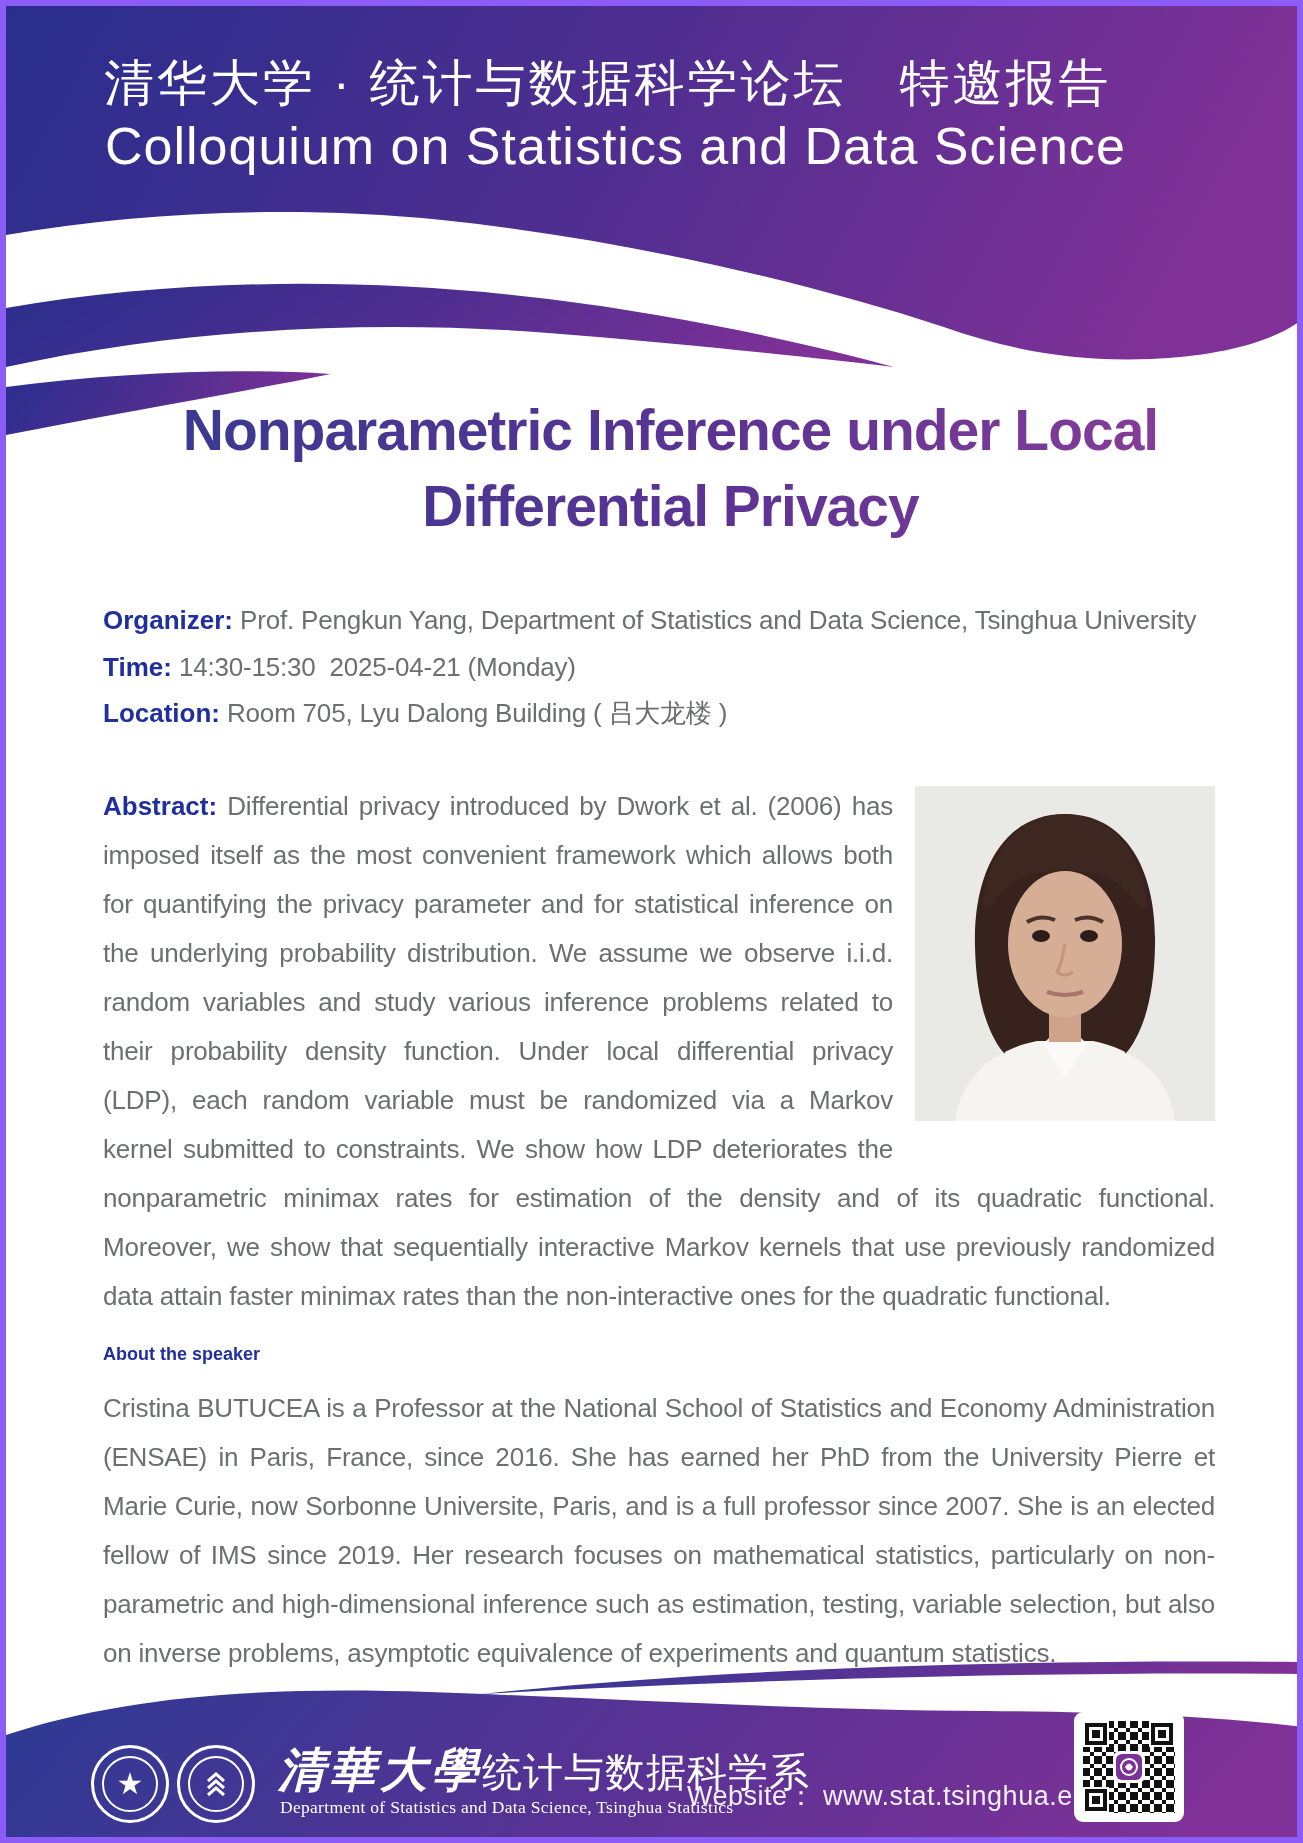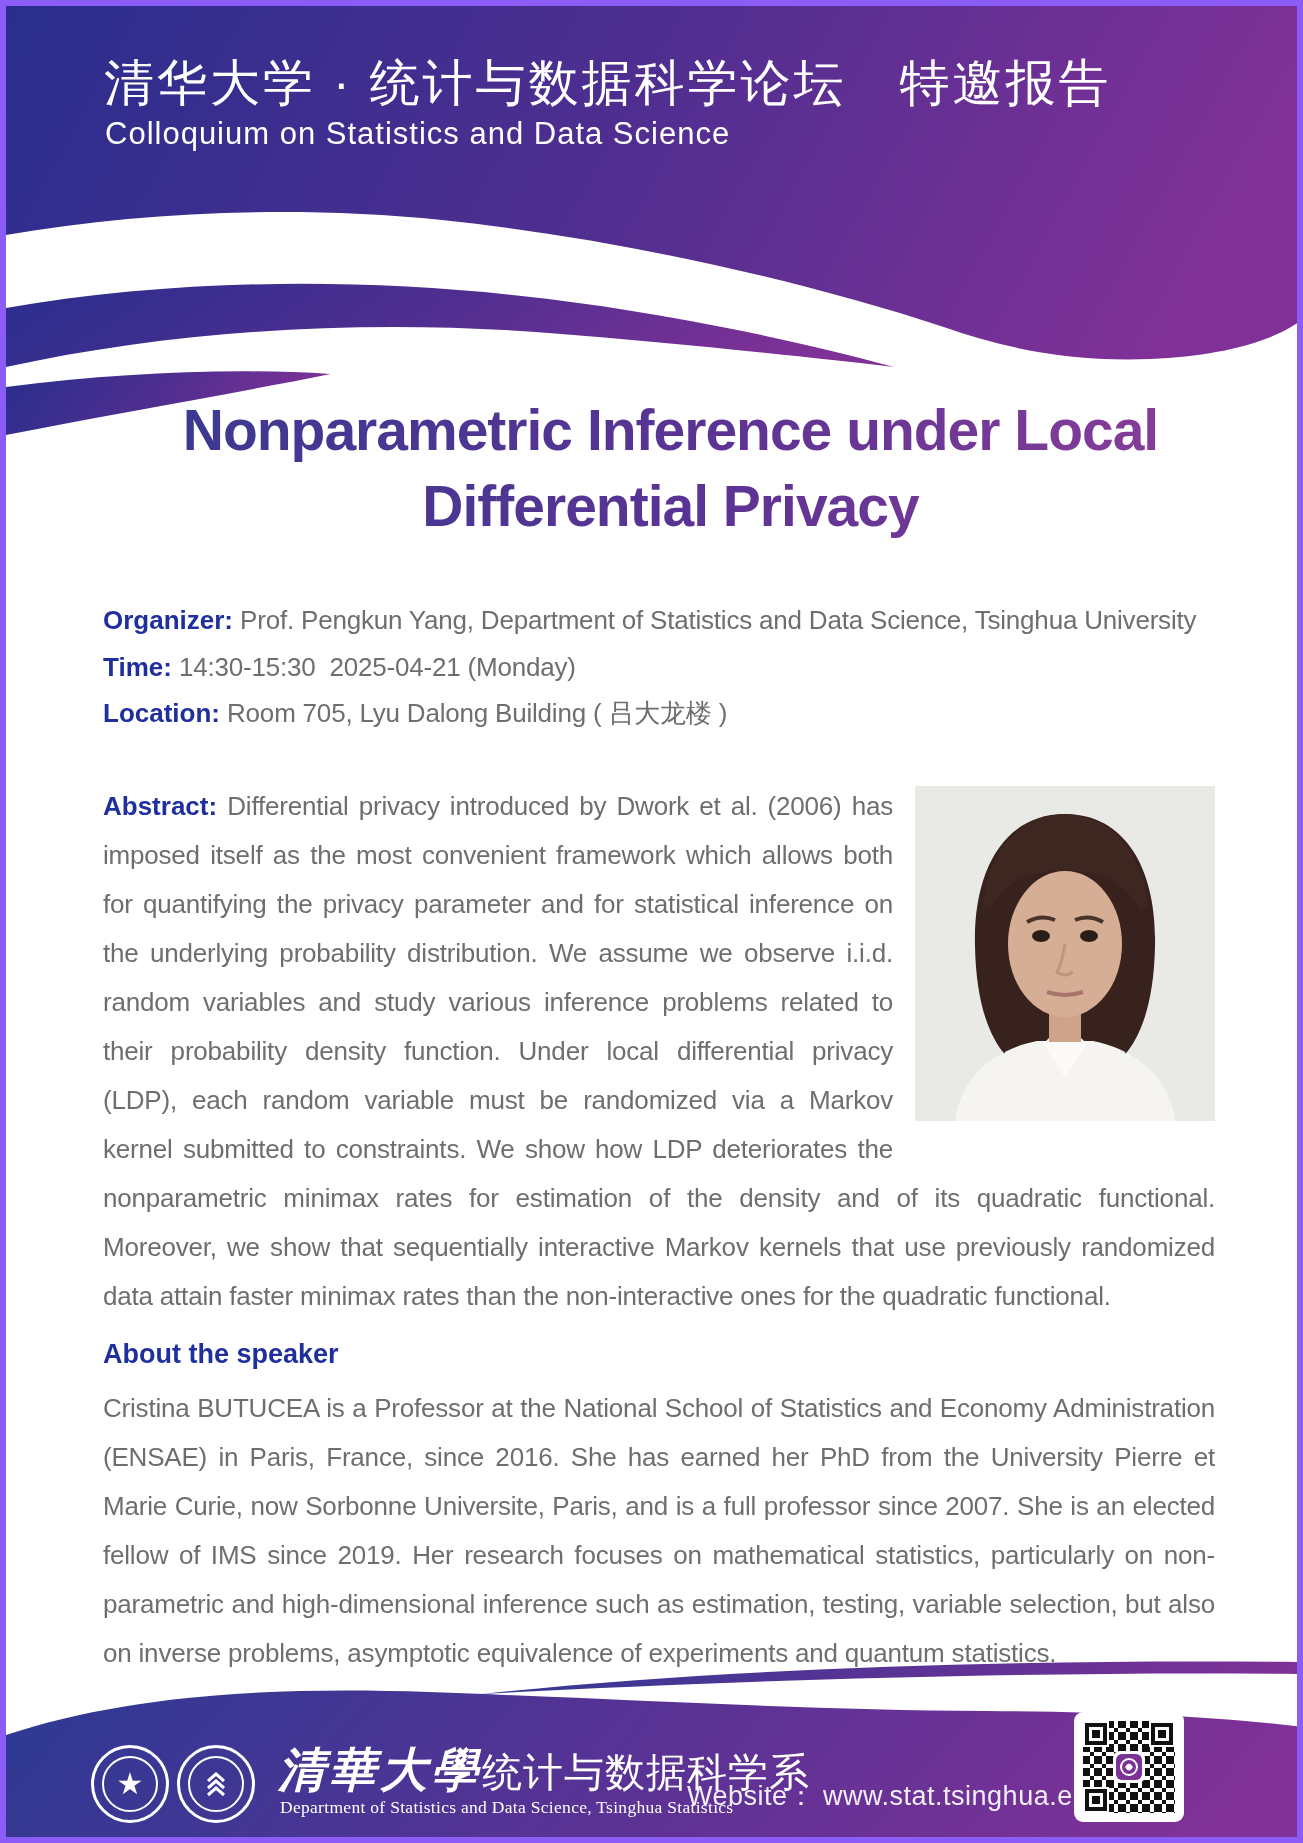--- a/index.html
+++ b/index.html
@@ -3,21 +3,21 @@
 <meta charset="utf-8">
 <style>
   html,body{margin:0;padding:0;background:#c8c8c8;font-family:"Liberation Sans",sans-serif;}
   .poster{position:relative;width:1303px;height:1843px;background:#ffffff;border:6px solid #8b5cf6;
           box-sizing:border-box;overflow:hidden;margin:0 auto;}
 
   
   .hdr-svg{position:absolute;top:0;left:0;width:1297px;height:470px;display:block;}
   .hdr-zh{position:absolute;left:98px;top:44px;font-size:50px;color:#ffffff;
           letter-spacing:3px;white-space:pre;font-weight:400;}
-  .hdr-en{position:absolute;left:99px;top:110px;font-size:31px;color:#ffffff;
+  .hdr-en{position:absolute;left:99px;top:110px;font-size:52px;color:#ffffff;
           letter-spacing:1px;font-weight:300;}
 
   
   .talk-title{position:absolute;left:0;top:386px;width:100%;text-align:center;
               font-weight:bold;font-size:57px;line-height:76px;letter-spacing:-1px;
               color:#53368f;padding-left:19px;}
   @supports (-webkit-background-clip:text){
     .talk-title{background:linear-gradient(90deg,#363a91 6%,#5c3394 55%,#8e3f99 96%);
                 -webkit-background-clip:text;background-clip:text;color:transparent;}
   }
@@ -27,21 +27,21 @@
   .info-line{font-size:26px;line-height:29px;margin-bottom:17.5px;letter-spacing:-0.2px;
              color:#6d6e70;white-space:pre;}
   .lbl{font-weight:bold;color:#1f2f9d;letter-spacing:0;}
 
   
   .content{position:absolute;left:97px;top:776px;width:1112px;color:#6d6e70;
            font-size:26px;line-height:49px;text-align:justify;letter-spacing:-0.2px;}
   .photo-wrap{float:right;width:300px;height:335px;margin:4px 0 6px 22px;}
   .photo-wrap svg{display:block;width:300px;height:335px;}
   .content p{margin:0;}
-  .about-h{font-size:27px;font-weight:bold;color:#1f2f9d;margin:13px 0 10px 0;
+  .about-h{font-size:18px;font-weight:bold;color:#1f2f9d;margin:13px 0 10px 0;
            line-height:40px;text-align:left;letter-spacing:0;}
 
   
   .ftr-svg{position:absolute;left:0;bottom:0;width:1297px;height:200px;display:block;}
   .seal{position:absolute;width:72px;height:72px;border:3px solid #ffffff;border-radius:50%;
         display:flex;align-items:center;justify-content:center;color:#ffffff;}
   .seal-inner{width:52px;height:52px;border:2px solid #ffffff;border-radius:50%;
               display:flex;align-items:center;justify-content:center;font-size:30px;line-height:1;}
   .seal1{left:85px;top:1739px;}
   .seal2{left:171px;top:1739px;}

